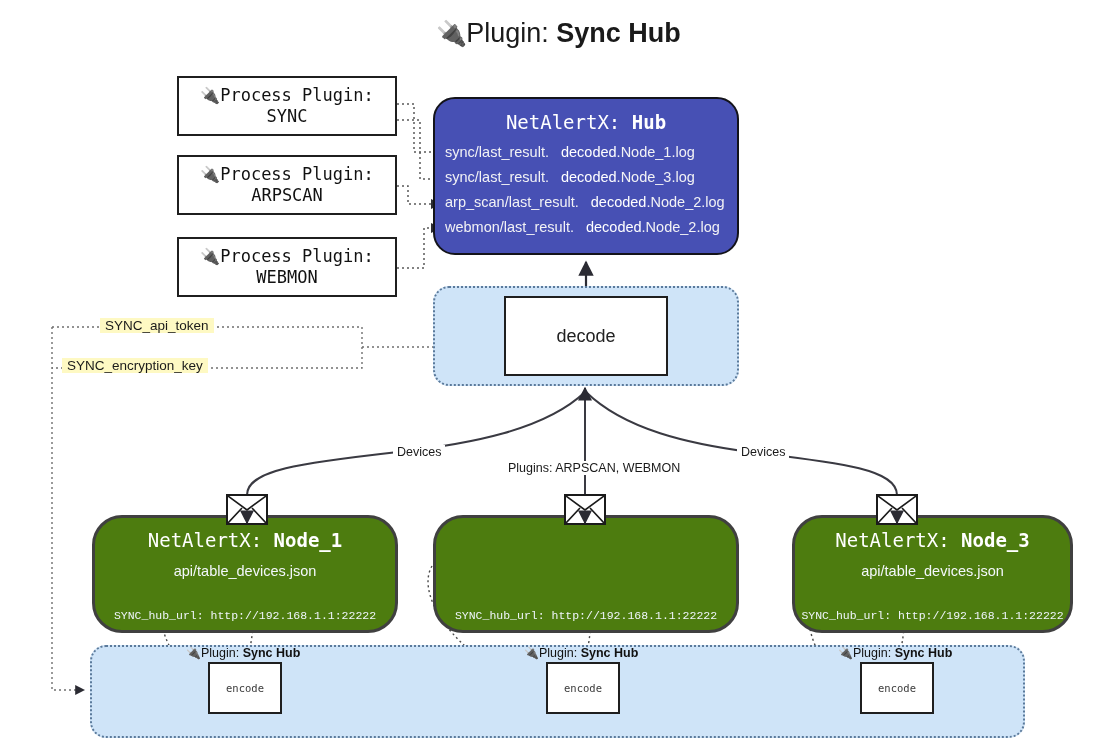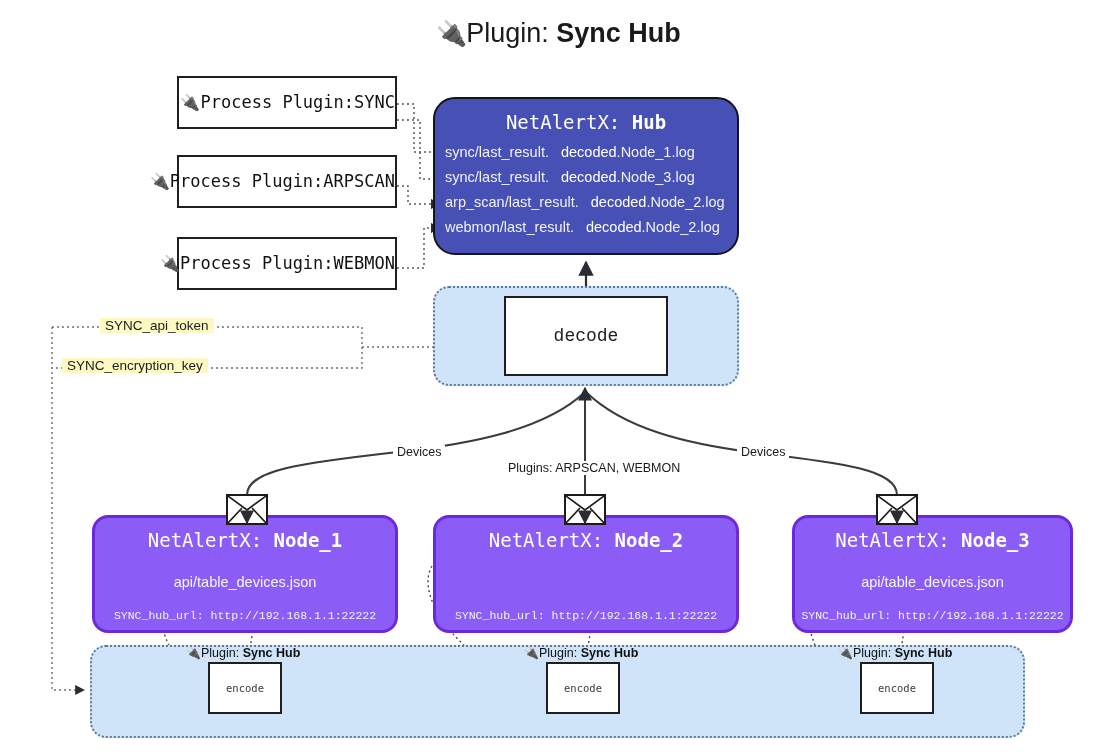--- a/index.html
+++ b/index.html
@@ -23,23 +23,23 @@
   #title .plug { font-size: 25px; letter-spacing: -1px; }
   #title .strong { font-weight: bold; }
 
   #hub-url {
     position: absolute; left: 430px; top: 77px; width: 320px;
     text-align: center; font-size: 16px; color: #222; margin-top: 33px;
   }
 
   
   .proc-box {
-    width: 220px; height: 53px;
+    width: 220px; height: 60px;
     background: #ffffff; border: 2.2px solid #1f1f1f;
-    display: flex; flex-direction: row; align-items: center; justify-content: flex-end;
+    display: flex; flex-direction: column; align-items: center; justify-content: center;
     font-family: "DejaVu Sans Mono", monospace;
     font-size: 17px; color: #111; line-height: 1.26;
   }
   .proc-box .l1 { white-space: nowrap; }
   .proc-box .l1 .plug { font-family: "DejaVu Sans", sans-serif; font-size: 16px; }
   .proc-box .l2 { white-space: nowrap; }
 
   
   #hub {
     left: 433px; top: 97px; width: 306px; height: 158px;
@@ -61,41 +61,41 @@
 
   
   #decode-wrap {
     left: 433px; top: 286px; width: 306px; height: 100px;
     background: #cfe4f8; border: 2px dotted #5b7a9b; border-radius: 16px;
   }
   #decode-box {
     position: absolute; left: 504px; top: 296px; width: 164px; height: 80px;
     background: #ffffff; border: 2.3px solid #1f1f1f;
     display: flex; align-items: center; justify-content: center;
-    font-family: Liberation Mono, monospace; font-size: 18px; color: #222;
+    font-family: Liberation Sans, sans-serif; font-size: 18px; color: #222;
   }
 
   
   .elabel {
     position: absolute; font-size: 12.5px; color: #1a1a1a;
     background: #ffffff; padding: 0 4px; white-space: nowrap;
   }
 
   
   .nodebox {
-    border: 3px solid #6d28d9; border-radius: 16px;
-    background: #8b5cf6; overflow: hidden;
+    border: 3px solid #404040; border-radius: 30px;
+    background: #4d7c0f; overflow: hidden;
   }
   .nodebox .n-title {
     font-family: "DejaVu Sans Mono", monospace;
     font-size: 19px; color: #ffffff; text-align: center;
     margin-top: 11px; white-space: nowrap;
   }
   .nodebox .n-title b { font-weight: bold; }
-  .nodebox .n-lines { margin-top: 20px; text-align: center; }
+  .nodebox .n-lines { margin-top: 9px; text-align: center; }
   .nodebox .n-line {
     font-size: 14.5px; color: #f4f8fc; white-space: nowrap; line-height: 1.62;
   }
   .nodebox .n-foot {
     position: absolute; left: 0; bottom: 8px; width: 100%;
     text-align: center; font-size: 11.5px; color: #f0f6fc; white-space: nowrap; font-family: Liberation Mono, monospace;
   }
 
   #node1 { left: 92px;  top: 515px; width: 306px; height: 118px; }
   #node2 { left: 433px; top: 515px; width: 306px; height: 118px; }
@@ -233,23 +233,20 @@
     <div class="n-title">
       <span>NetAlertX: </span><b>Node_1</b>
     </div>
     <div class="n-lines">
       <div class="n-line">api/table_devices.json</div>
     </div>
     <div class="n-foot">SYNC_hub_url: http://192.168.1.1:22222</div>
   </div>
 
   <div class="node nodebox" id="node2">
-    <div class="n-title">
-      <span>NetAlertX: </span><b>Node_2</b>
-    </div>
     <div class="n-foot">SYNC_hub_url: http://192.168.1.1:22222</div>
   </div>
 
   <div class="node nodebox" id="node3">
     <div class="n-title">
       <span>NetAlertX: </span><b>Node_3</b>
     </div>
     <div class="n-lines">
       <div class="n-line">api/table_devices.json</div>
     </div>

